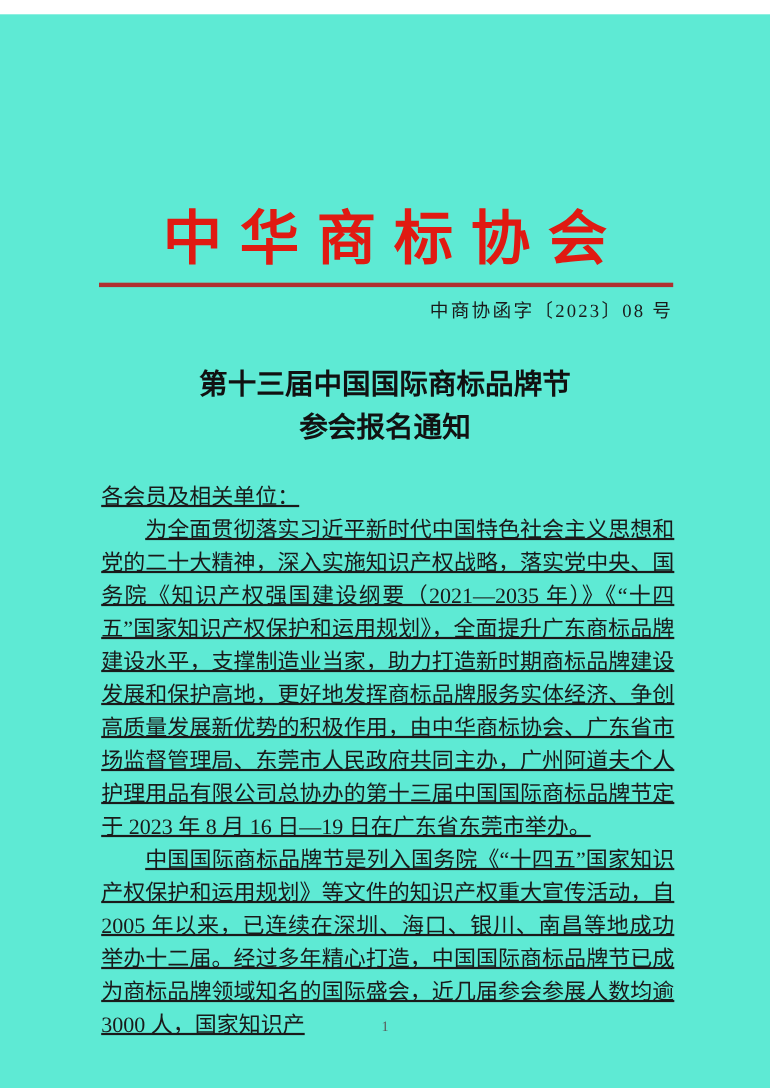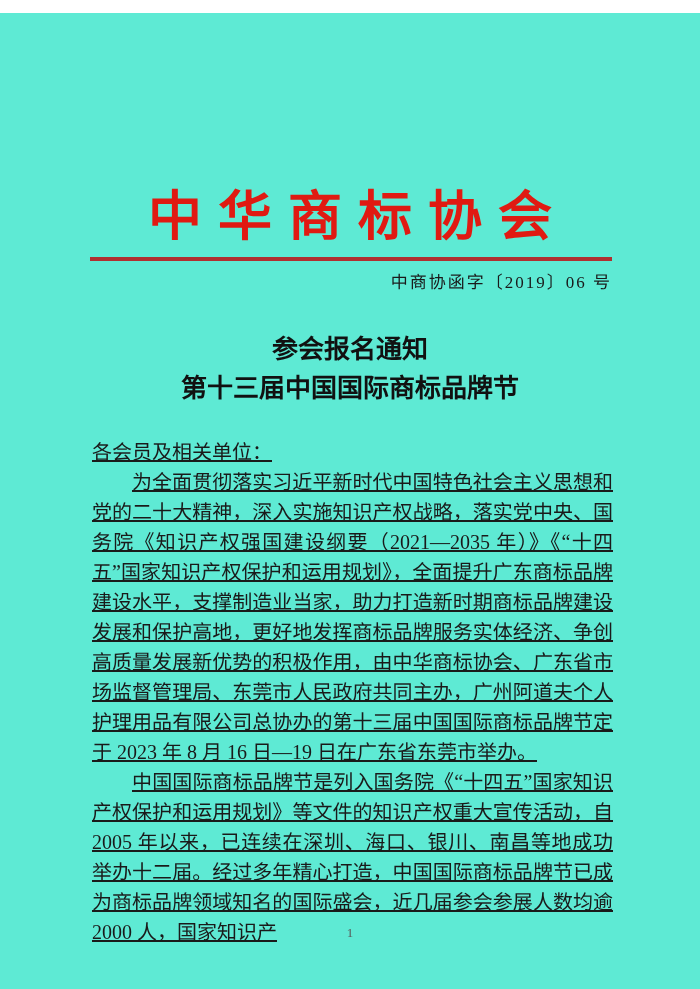--- a/index.html
+++ b/index.html
@@ -100,28 +100,28 @@
 </style>
 </head>
 <body>
 
 <div class="page">
 
   <h1 class="letterhead-title">中华商标协会</h1>
 
   <div class="divider"></div>
 
-  <div class="doc-number">中商协函字〔2019〕06 号</div>
+  <div class="doc-number">中商协函字〔2023〕08 号</div>
 
   <div class="notice-title">
+    <div>第十三届中国国际商标品牌节</div>
     <div>参会报名通知</div>
-    <div>第十三届中国国际商标品牌节</div>
   </div>
 
   <div class="body-text">
     <p class="salutation">各会员及相关单位：</p>
     <p class="para">为全面贯彻落实习近平新时代中国特色社会主义思想和党的二十大精神，深入实施知识产权战略，落实党中央、国务院《知识产权强国建设纲要（2021—2035 年）》《“十四五”国家知识产权保护和运用规划》，全面提升广东商标品牌建设水平，支撑制造业当家，助力打造新时期商标品牌建设发展和保护高地，更好地发挥商标品牌服务实体经济、争创高质量发展新优势的积极作用，由中华商标协会、广东省市场监督管理局、东莞市人民政府共同主办，广州阿道夫个人护理用品有限公司总协办的第十三届中国国际商标品牌节定于 2023 年 8 月 16 日—19 日在广东省东莞市举办。</p>
-    <p class="para">中国国际商标品牌节是列入国务院《“十四五”国家知识产权保护和运用规划》等文件的知识产权重大宣传活动，自 2005 年以来，已连续在深圳、海口、银川、南昌等地成功举办十二届。经过多年精心打造，中国国际商标品牌节已成为商标品牌领域知名的国际盛会，近几届参会参展人数均逾 2000 人，国家知识产</p>
+    <p class="para">中国国际商标品牌节是列入国务院《“十四五”国家知识产权保护和运用规划》等文件的知识产权重大宣传活动，自 2005 年以来，已连续在深圳、海口、银川、南昌等地成功举办十二届。经过多年精心打造，中国国际商标品牌节已成为商标品牌领域知名的国际盛会，近几届参会参展人数均逾 3000 人，国家知识产</p>
   </div>
 
   <div class="page-number">1</div>
 
 </div>
 
 </body></html>

